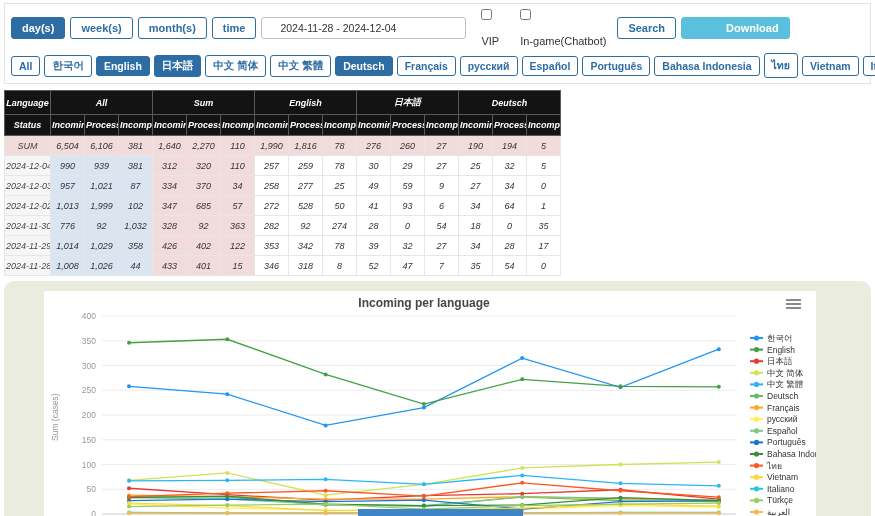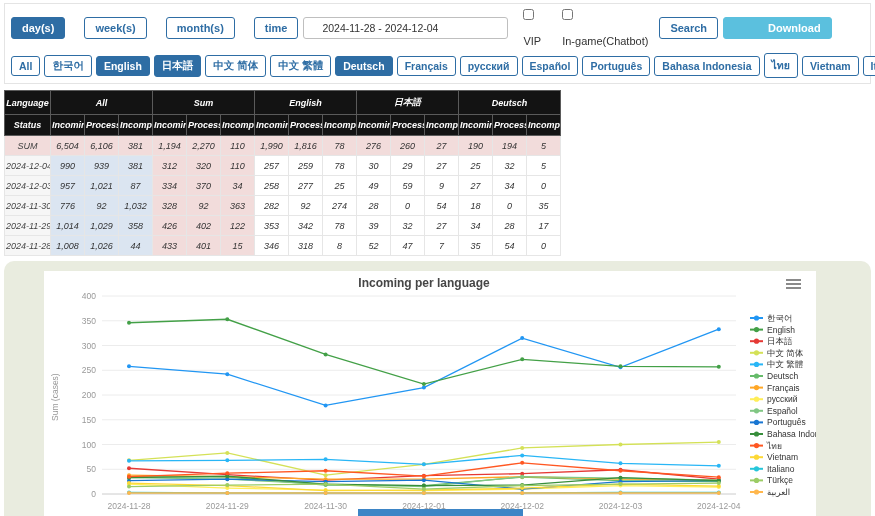--- a/index.html
+++ b/index.html
@@ -3,21 +3,21 @@
 <meta charset="utf-8">
 <style>
   * { box-sizing: border-box; margin: 0; padding: 0; }
   html,body { width: 875px; height: 516px; overflow: hidden; background: #fff;
       font-family: "Liberation Sans", sans-serif; position: relative; }
 
   
   .panel { margin: 3px 4px 0 4px; border: 1px solid #e4e4e4; padding: 5px 6px; background:#fff; }
   .trow { display: flex; align-items: center; gap: 5px; }
   .trow.wrap { flex-wrap: nowrap; margin-top: 6px; gap: 4px; }
-  .btn-group { display: flex; gap: 19px; }
+  .btn-group { display: flex; gap: 5px; }
   .btn { background: #fff; border: 1px solid var(--accent); color: var(--accent);
       border-radius: 3px; font-size: 11px; font-weight: bold; padding: 4px 10px;
       cursor: pointer; font-family: "Liberation Sans", sans-serif; white-space: nowrap; }
   .btn.active { background: var(--accent); color: #fff; }
   .btn.download { background: var(--download); border-color: var(--download); color: #fff; padding-left: 44px; }
   .lang-btn { padding: 3px 7px; font-size: 10.5px; }
   .date-input { width: 205px; border: 1px solid #bfbfbf; border-radius: 3px; padding: 4px 18px;
       font-size: 10.5px; color: #333; font-family: "Liberation Sans", sans-serif; }
   .chk { display: flex; gap: 15px; font-size: 11px; color: #333;
       margin: 0 6px 0 10px; cursor: pointer; flex-direction: column; }
@@ -133,21 +133,21 @@
         <th>Process</th>
         <th>Incomplete</th>
       </tr>
     </thead>
   <tbody id="tableBody">
       <tr class="sum-row">
         <td class="rowlabel">SUM</td>
         <td class="all-col">6,504</td>
         <td class="all-col">6,106</td>
         <td class="all-col">381</td>
-        <td class="sum-col">1,194</td>
+        <td class="sum-col">1,640</td>
         <td class="sum-col">2,270</td>
         <td class="sum-col">110</td>
         <td>1,990</td>
         <td>1,816</td>
         <td>78</td>
         <td>276</td>
         <td>260</td>
         <td>27</td>
         <td>190</td>
         <td>194</td>
@@ -181,20 +181,38 @@
         <td class="sum-col">34</td>
         <td>258</td>
         <td>277</td>
         <td>25</td>
         <td>49</td>
         <td>59</td>
         <td>9</td>
         <td>27</td>
         <td>34</td>
         <td>0</td>
+      </tr>
+      <tr>
+        <td class="rowlabel">2024-12-02</td>
+        <td class="all-col">1,013</td>
+        <td class="all-col">1,999</td>
+        <td class="all-col">102</td>
+        <td class="sum-col">347</td>
+        <td class="sum-col">685</td>
+        <td class="sum-col">57</td>
+        <td>272</td>
+        <td>528</td>
+        <td>50</td>
+        <td>41</td>
+        <td>93</td>
+        <td>6</td>
+        <td>34</td>
+        <td>64</td>
+        <td>1</td>
       </tr>
       <tr>
         <td class="rowlabel">2024-11-30</td>
         <td class="all-col">776</td>
         <td class="all-col">92</td>
         <td class="all-col">1,032</td>
         <td class="sum-col">328</td>
         <td class="sum-col">92</td>
         <td class="sum-col">363</td>
         <td>282</td>

